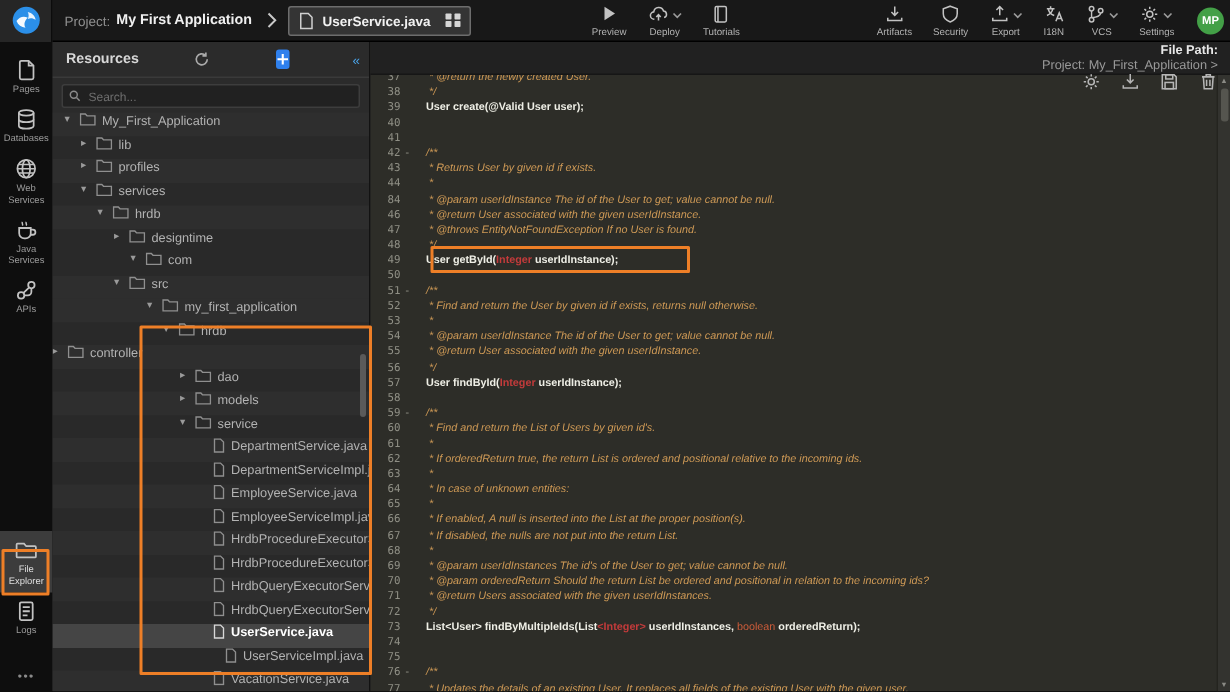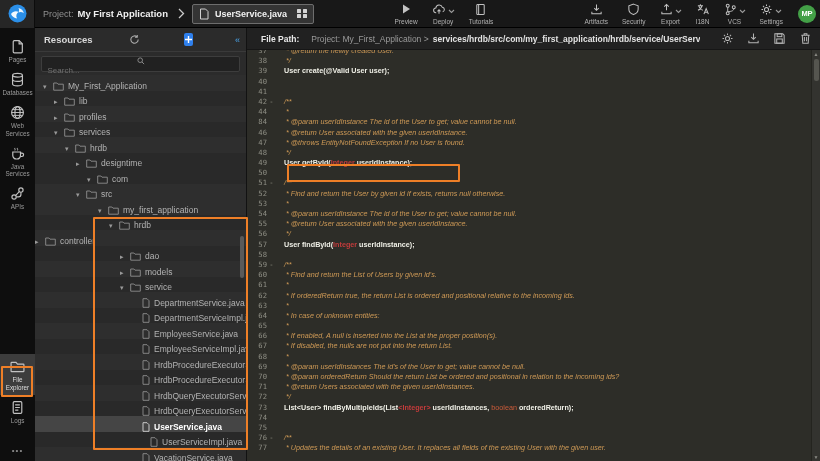--- a/index.html
+++ b/index.html
@@ -33,35 +33,35 @@
   .rail-item.active .lbl{color:#dedede;}
   .rail-spacer{flex:1;}
   .rail-more{color:#8a8a8a;text-align:center;font-size:8px;letter-spacing:1px;padding:4px 0 6px;}
   
   .panel{position:absolute;left:35px;top:28px;width:212px;height:433px;background:#2b2b2b;border-right:1px solid #121212;box-sizing:border-box;overflow:hidden;}
   .panel-head{height:24px;display:flex;align-items:center;padding:0 6px 0 9px;border-bottom:1px solid #3a3a3a;box-sizing:border-box;gap:36px;}
   .panel-title{color:#d8d8d8;font-size:9.5px;font-weight:bold;flex:1;}
   .plus-btn{width:13px;height:13px;background:#2f80ed;border-radius:2px;color:#fff;display:flex;align-items:center;justify-content:center;margin-left:8px;cursor:pointer;}
   .collapse-btn{color:#4aa3e8;margin-left:6px;font-size:9px;}
   .search-wrap{padding:4px 6px 3px;}
-  .search-box{height:14px;background:#212121;border:1px solid #3d3d3d;border-radius:2px;display:flex;align-items:center;padding:0 4px;flex-direction:column;}
+  .search-box{height:14px;background:#212121;border:1px solid #3d3d3d;border-radius:2px;display:flex;align-items:center;padding:0 4px;}
   .search-box input{background:transparent;border:0;outline:0;color:#bdbdbd;font-size:8px;width:100%;margin-left:3px;font-family:"Liberation Sans",sans-serif;}
   .search-box input::placeholder{color:#6f6f6f;}
   .tree{position:relative;}
-  .trow{height:15.5px;display:flex;align-items:flex-end;font-size:8.5px;color:#b3b3b3;white-space:nowrap;overflow:hidden;box-sizing:border-box;cursor:pointer;}
+  .trow{height:15.5px;display:flex;align-items:flex-start;font-size:8.5px;color:#b3b3b3;white-space:nowrap;overflow:hidden;box-sizing:border-box;cursor:pointer;}
   .trow.even{background:#2e2e2e;}
   .trow.odd{background:#292929;}
   .trow.selected{background:#454545;color:#ffffff;font-weight:bold;}
   .arrow{width:10px;flex:none;color:#9a9a9a;font-size:7px;text-align:left;}
   .tree-icn{flex:none;margin-right:4px;color:#8f8f8f;display:inline-flex;}
   .trow.selected .tree-icn{color:#d8d8d8;}
   .pscroll{position:absolute;right:2px;top:208px;width:4px;height:42px;background:#5a5a5a;border-radius:2px;}
   
   .editor{position:absolute;left:247px;top:28px;width:573px;height:433px;background:#2d2d28;}
-  .fpbar{height:22px;background:#212121;border-bottom:1px solid #161616;display:flex;align-items:center;padding:0 8px 0 14px;box-sizing:border-box;}
+  .fpbar{height:22px;background:#212121;border-bottom:1px solid #161616;display:flex;align-items:flex-end;padding:0 8px 0 14px;box-sizing:border-box;flex-direction:column;}
   .fp-label{color:#e8e8e8;font-size:8.5px;font-weight:bold;}
   .fp-prefix{color:#9a9a9a;font-size:8.5px;margin-left:12px;}
   .fp-path{color:#e2e2e2;font-size:8.5px;font-weight:bold;margin-left:4px;white-space:nowrap;overflow:hidden;flex:1;}
   .fp-tools{display:flex;align-items:center;margin-left:8px;}
   .fp-tools .icn{margin-left:13px;color:#b5b5b5;cursor:pointer;}
   .code{position:absolute;left:0;top:22px;right:9px;bottom:0;overflow:hidden;}
   .codein{margin-top:-4px;}
   .cline{display:flex;height:10.2px;}
   .ln{width:20px;flex:none;text-align:right;color:#8f8f85;font-family:"DejaVu Sans Mono",monospace;font-size:7.2px;line-height:10.2px;}
   .fold{width:9px;flex:none;text-align:center;color:#8f8f85;font-family:"DejaVu Sans Mono",monospace;font-size:7.2px;line-height:10.2px;}
@@ -615,20 +615,25 @@
      <span class="ln">41</span>
      <span class="fold"></span>
      <pre class="src"></pre>
    </div>
           <div class="cline">
      <span class="ln">42</span>
      <span class="fold">-</span>
      <pre class="src"><span class="tok-c">    /**</span></pre>
    </div>
           <div class="cline">
+     <span class="ln">43</span>
+     <span class="fold"></span>
+     <pre class="src"><span class="tok-c">     * Returns User by given id if exists.</span></pre>
+   </div>
+          <div class="cline">
      <span class="ln">44</span>
      <span class="fold"></span>
      <pre class="src"><span class="tok-c">     *</span></pre>
    </div>
           <div class="cline">
      <span class="ln">84</span>
      <span class="fold"></span>
      <pre class="src"><span class="tok-c">     * @param userIdInstance The id of the User to get; value cannot be null.</span></pre>
    </div>
           <div class="cline">

